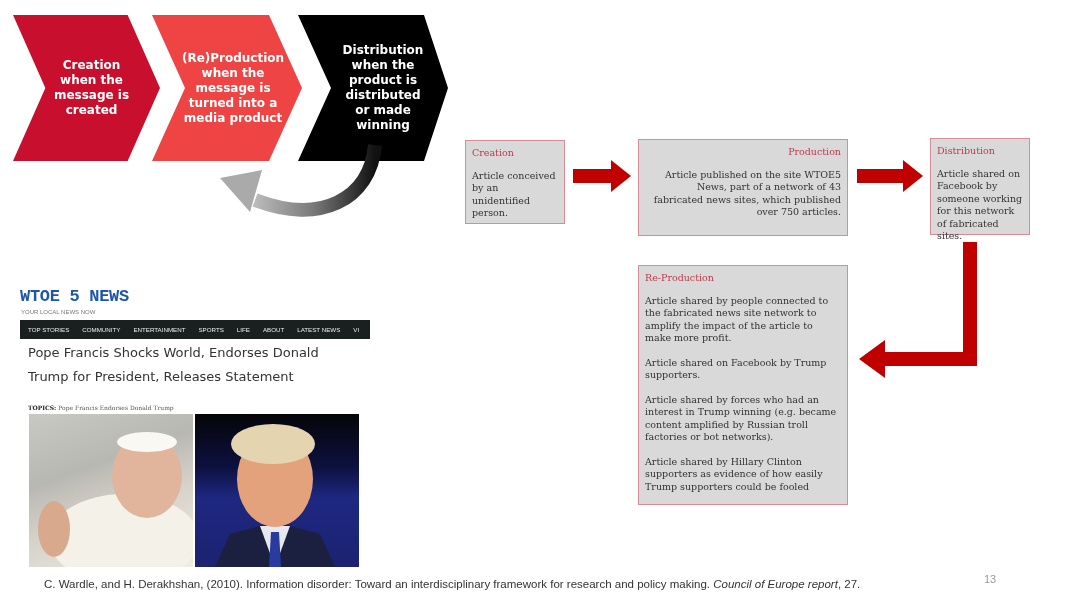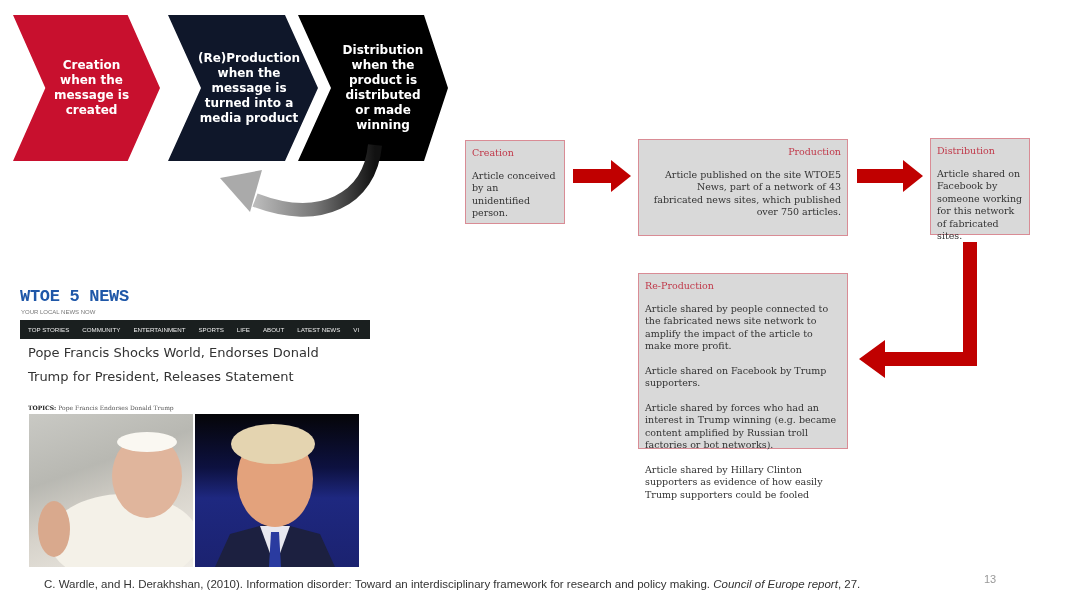--- a/index.html
+++ b/index.html
@@ -3,21 +3,21 @@
 <meta charset="utf-8">
 <style>
   * { margin:0; padding:0; box-sizing:border-box; }
   body { width:1080px; height:608px; background:#ffffff; position:relative; overflow:hidden; font-family:"Liberation Sans", sans-serif; }
   .abs { position:absolute; }
 
   
   .chev { position:absolute; top:15px; height:146px; display:flex; align-items:center; justify-content:center; text-align:center; font-family:"DejaVu Sans", sans-serif; font-weight:bold; font-size:12px; line-height:15px; color:#fff; }
   .chev span { display:block; }
   .chev-red { left:13px; width:147px; background:#c8102e; clip-path:polygon(0 0, 78% 0, 100% 50%, 78% 100%, 0 100%, 22% 50%); padding-left:10px; }
-  .chev-grey { left:168px; width:150px; background:#0f172a; clip-path:polygon(0 0, 78% 0, 100% 50%, 78% 100%, 0 100%, 22% 50%); padding-left:12px; font-weight:bold; }
+  .chev-grey { left:152px; width:150px; background:#ef4444; clip-path:polygon(0 0, 78% 0, 100% 50%, 78% 100%, 0 100%, 22% 50%); padding-left:12px; font-weight:bold; }
   .chev-black { left:298px; width:150px; background:#000; clip-path:polygon(0 0, 84% 0, 100% 50%, 84% 100%, 0 100%, 22% 50%); padding-left:20px; }
   .chev-inner { width:100px; }
   .chev-grey .chev-inner { width:110px; }
 
   
   .box { position:absolute; background:#d9d9d9; border:1.5px solid #d98c95; font-family:"DejaVu Serif", serif; font-size:9.5px; line-height:12.5px; color:#333; padding:6px 6px; }
   .box .title { color:#c0394a; margin-bottom:10px; }
   .box p { margin-bottom:12px; }
 
   
@@ -98,21 +98,21 @@
 
 <div class="box" style="left:930px;top:138px;width:100px;height:97px;">
   <div class="title">Distribution</div>
   <div>Article shared on Facebook by someone working for this network of fabricated sites.</div>
 </div>
 
 <svg class="abs" style="left:855px;top:240px" width="130" height="140">
   <polygon points="108,2 122,2 122,126 30,126 30,138 4,119 30,100 30,112 108,112" fill="#c00000"></polygon>
 </svg>
 
-<div class="box" style="left:638px;top:273px;width:210px;height:176px;">
+<div class="box" style="left:638px;top:265px;width:210px;height:240px;">
   <div class="title">Re-Production</div>
   <p>Article shared by people connected to the fabricated news site network to amplify the impact of the article to make more profit.</p>
   <p>Article shared on Facebook by Trump supporters.</p>
   <p>Article shared by forces who had an interest in Trump winning (e.g. became content amplified by Russian troll factories or bot networks).</p>
   <p>Article shared by Hillary Clinton supporters as evidence of how easily Trump supporters could be fooled</p>
 </div>
 
 <div class="news-logo">WTOE 5 NEWS</div>
 <div class="news-tag">YOUR LOCAL NEWS NOW</div>
 <div class="news-nav">

